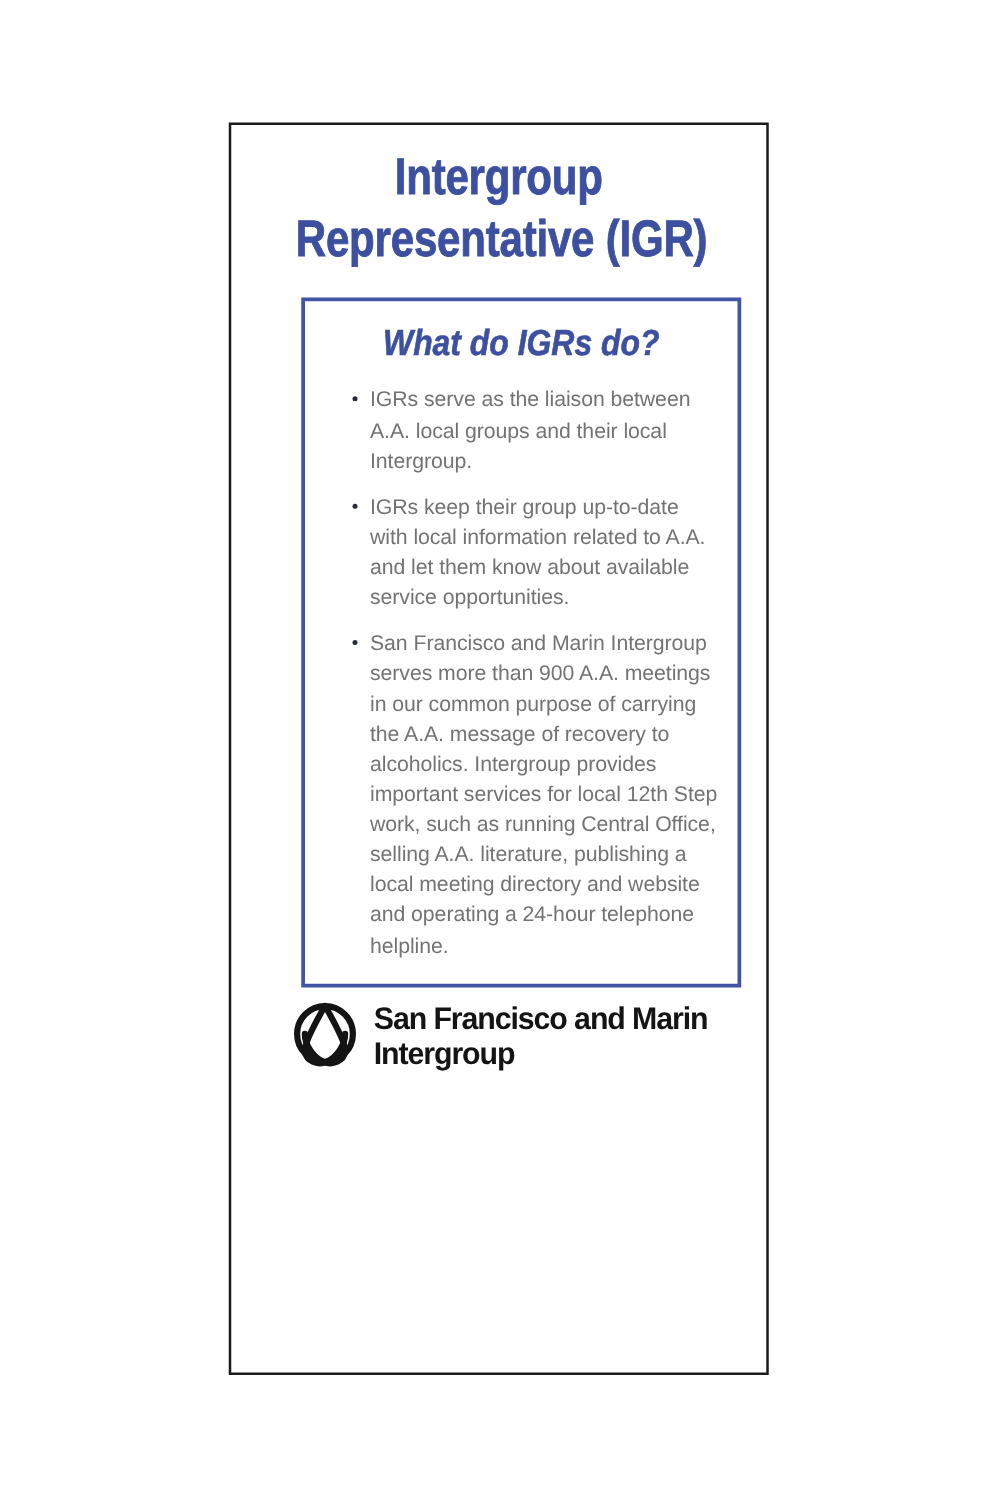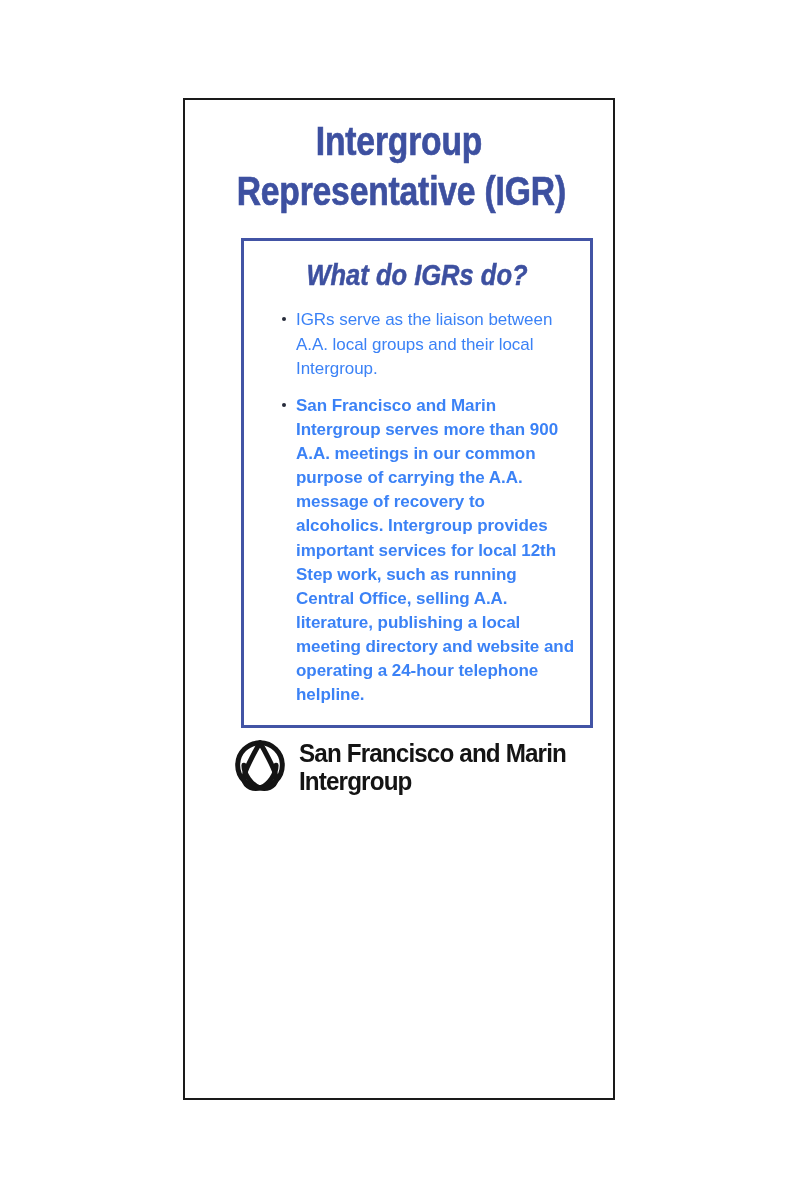--- a/index.html
+++ b/index.html
@@ -78,29 +78,29 @@
     white-space: nowrap;
   }
 
   ul#bullets {
     list-style: none;
     margin: 0;
     padding: 0 2px 0 24px;
   }
   ul#bullets > li {
     position: relative;
-    color: #3b82f6;
+    color: #737373;
     font-family: "Liberation Sans", sans-serif;
     font-size: 17px;
     line-height: 1.42;
     margin-bottom: 13px;
     padding-left: 14px;
     letter-spacing: -0.05px;
   }
-  ul#bullets > li:last-child { margin-bottom: 0; font-weight: bold; }
+  ul#bullets > li:last-child { margin-bottom: 0; }
   ul#bullets > li .dot {
     position: absolute;
     left: 0;
     top: 9px;
     width: 4px;
     height: 4px;
     border-radius: 50%;
     background: #262b3a;
   }
 
@@ -144,20 +144,24 @@
 
     <div id="subhead">What do IGRs do?</div>
 
     <ul id="bullets">
       <li>
         <span class="dot"></span>
         <span>IGRs serve as the liaison between A.A. local groups and their local Intergroup.</span>
       </li>
       <li>
         <span class="dot"></span>
+        <span>IGRs keep their group up-to-date with local information related to A.A. and let them know about available service opportunities.</span>
+      </li>
+      <li>
+        <span class="dot"></span>
         <span>San Francisco and Marin Intergroup serves more than 900 A.A. meetings in our common purpose of carrying the A.A. message of recovery to alcoholics. Intergroup provides important services for local 12th Step work, such as running Central Office, selling A.A. literature, publishing a local meeting directory and website and operating a 24-hour telephone helpline.</span>
       </li>
     </ul>
 
   </div>
 
   <div id="logo">
     <span id="logo-mark">
       <svg viewBox="0 0 100 100" width="62" height="62" aria-hidden="true">
         <g fill="none" stroke="#141414" stroke-width="8" stroke-linecap="round" stroke-linejoin="round">

